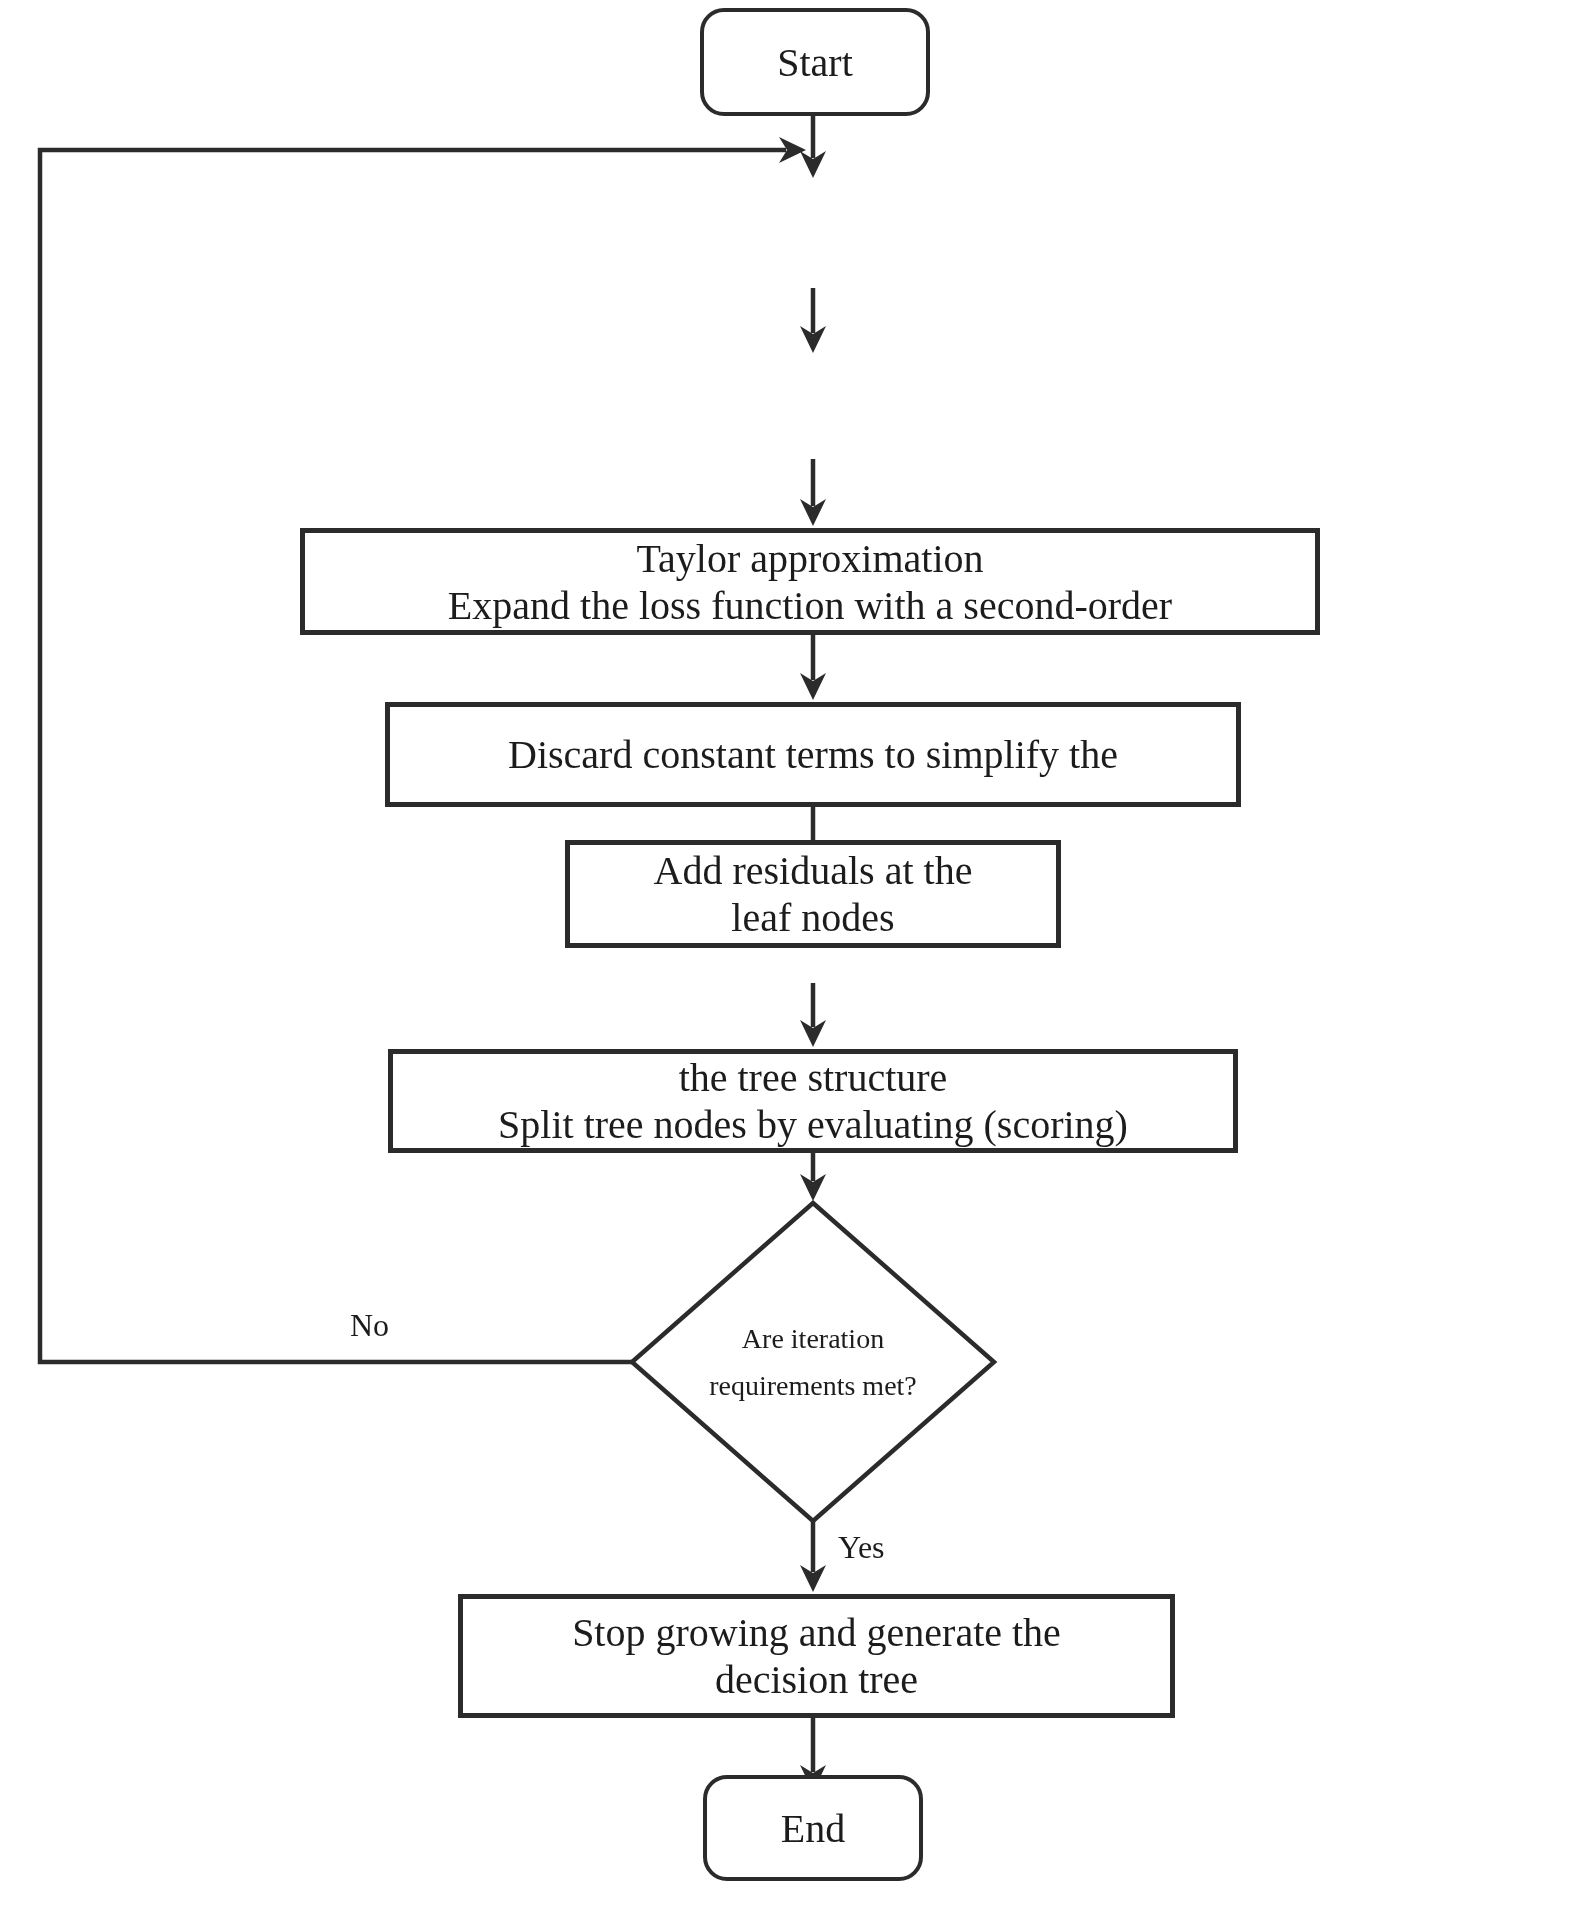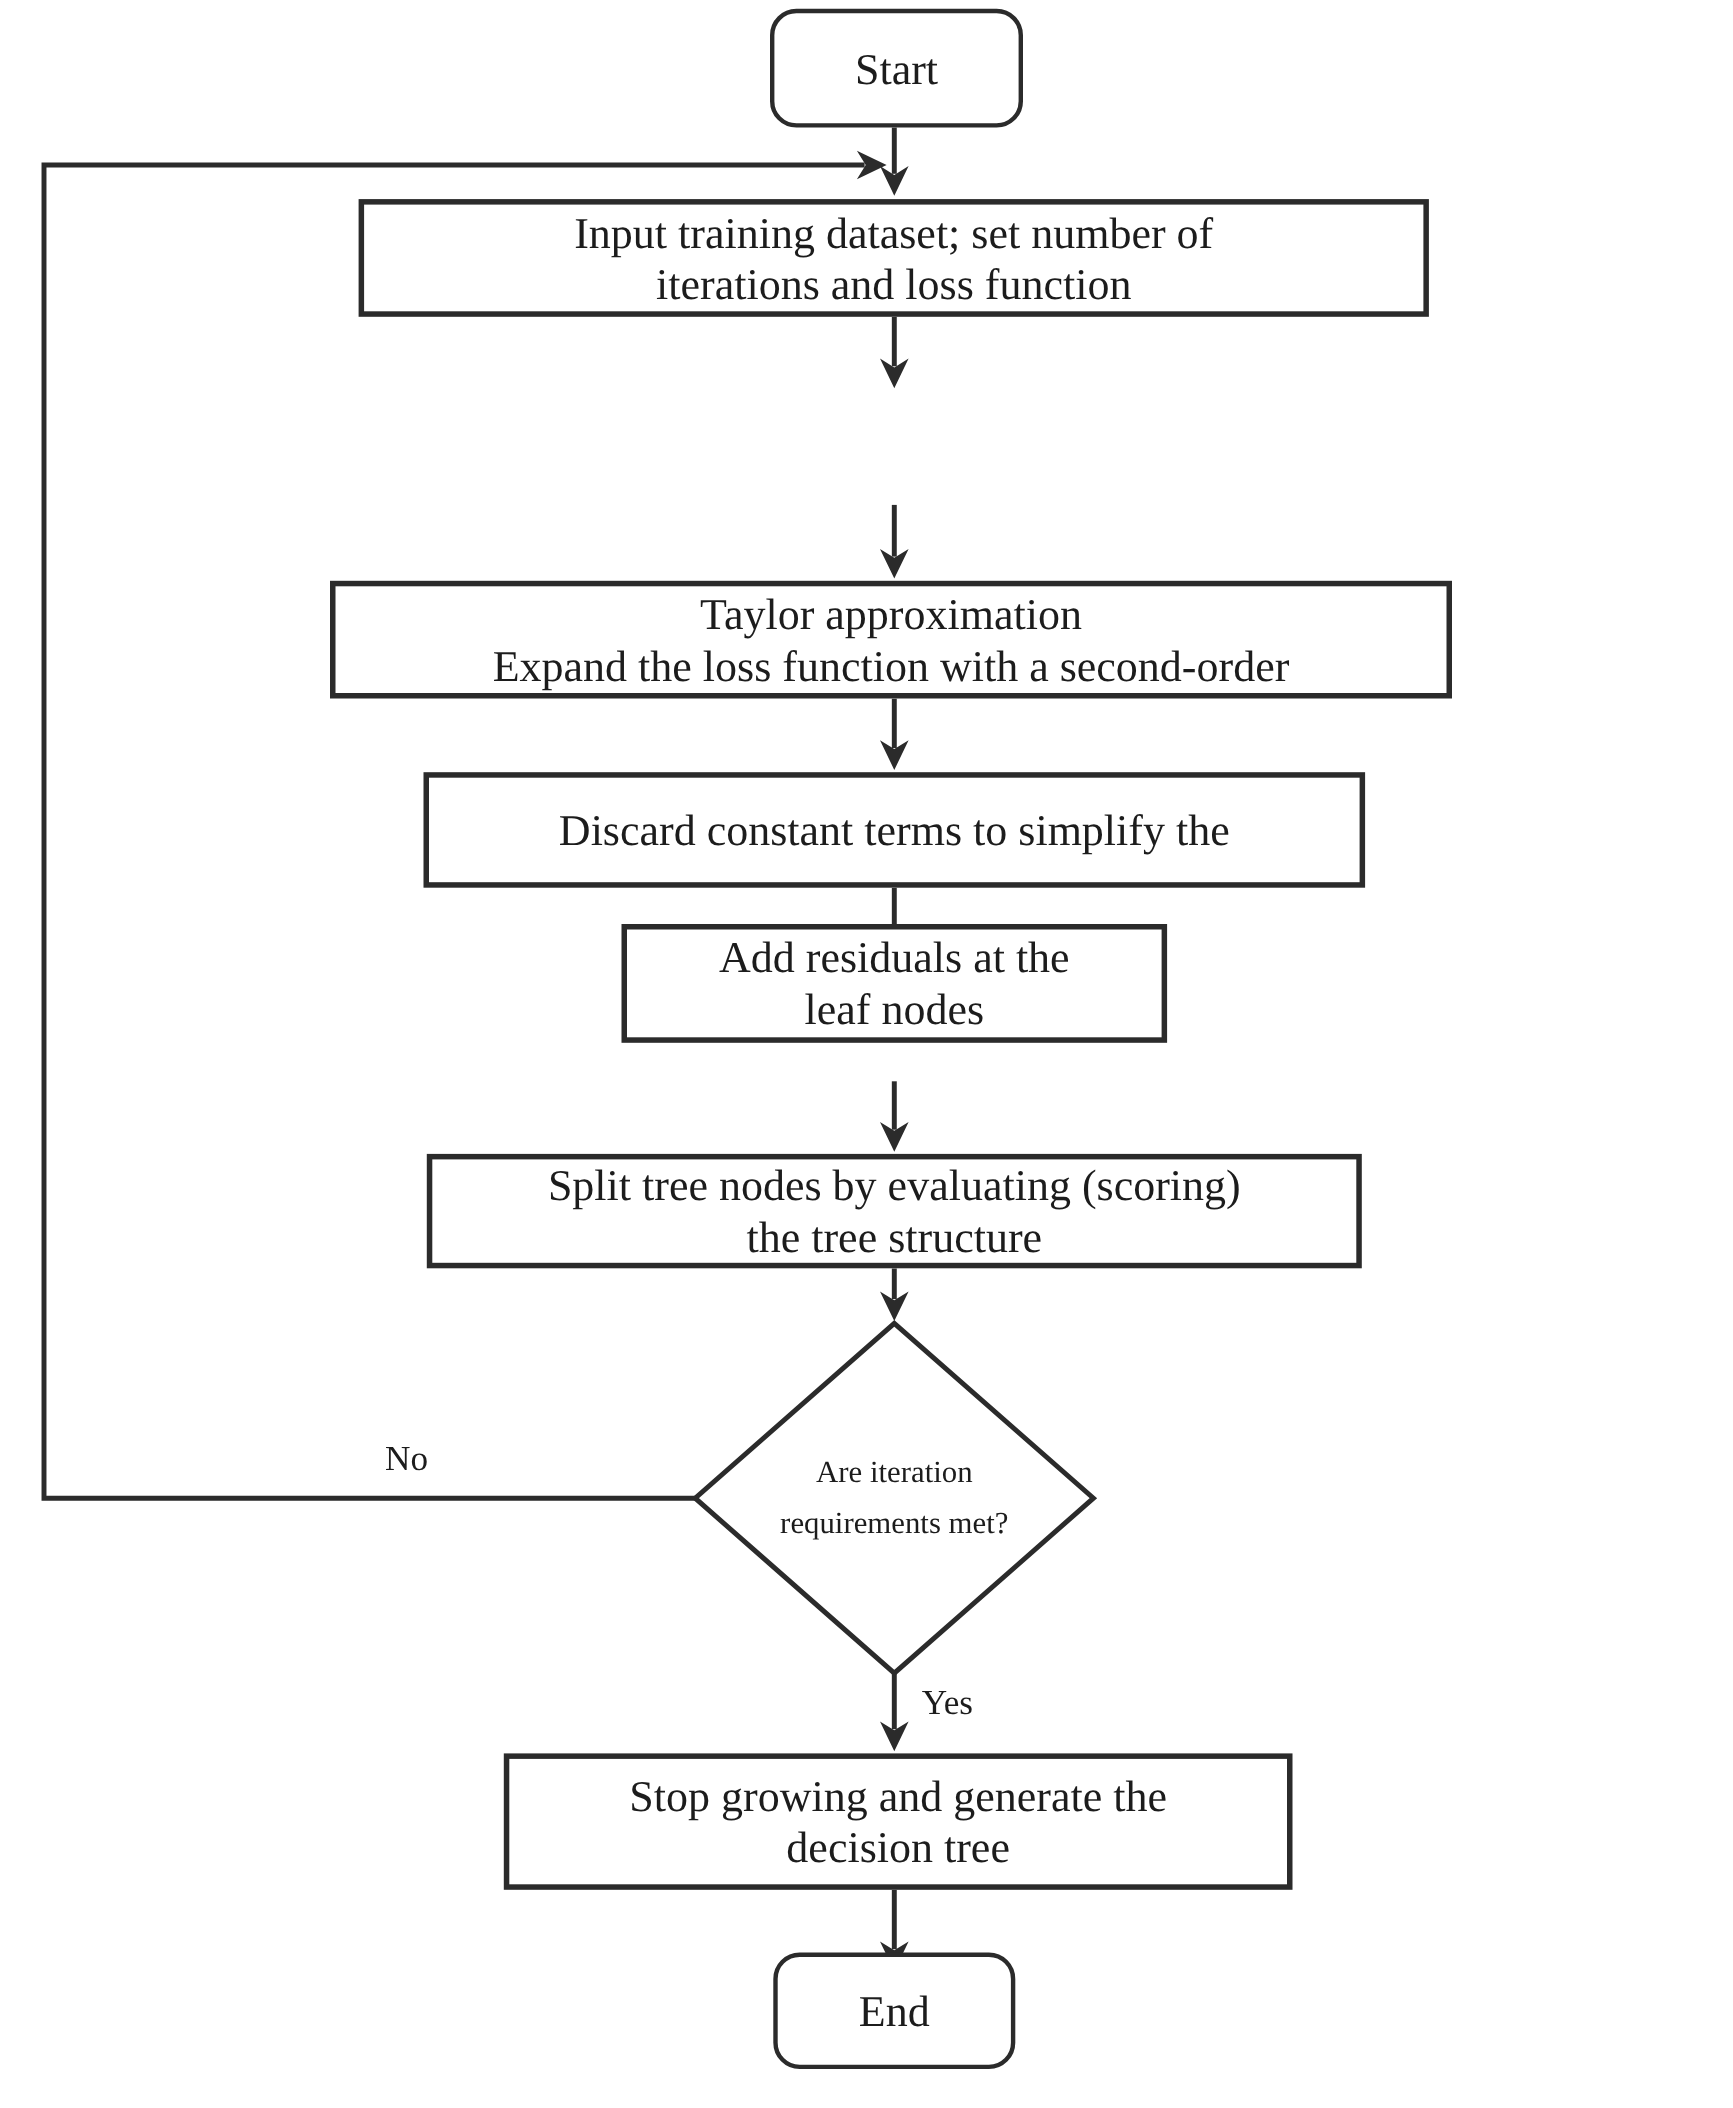--- a/index.html
+++ b/index.html
@@ -85,43 +85,39 @@
       <path d="M813,1792 l-13,-27 l13,8 l13,-8 Z"></path>
     </g>
 
     <polygon points="813,1203 994,1362 813,1521 632,1362" fill="#ffffff" stroke="#2b2b2b" stroke-width="4.5"></polygon>
   </svg>
 
   <div class="node rounded" style="left:700px;top:8px;width:230px;height:108px;">
     <span>Start</span>
   </div>
 
-  <div class="node" style="left:326px;top:181px;width:973px;height:107px;">
-    <span>Input training dataset; set number of</span>
-    <span>iterations and loss function</span>
-  </div>
 
 
   <div class="node" style="left:300px;top:528px;width:1020px;height:107px;">
     <span>Taylor approximation</span>
     <span>Expand the loss function with a second-order</span>
   </div>
 
   <div class="node" style="left:385px;top:702px;width:856px;height:105px;">
     <span>Discard constant terms to simplify the</span>
   </div>
 
   <div class="node" style="left:565px;top:840px;width:496px;height:108px;">
     <span>Add residuals at the</span>
     <span>leaf nodes</span>
   </div>
 
   <div class="node" style="left:388px;top:1049px;width:850px;height:104px;">
+    <span>the tree structure</span>
     <span>Split tree nodes by evaluating (scoring)</span>
-    <span>the tree structure</span>
   </div>
 
   <div class="diamond-label" style="left:632px;top:1203px;width:362px;height:318px;">
     <span>Are iteration</span>
     <span>requirements met?</span>
   </div>
 
   <div class="edge-label" style="left:350px;top:1305px;">No</div>
   <div class="edge-label" style="left:838px;top:1527px;">Yes</div>
 

